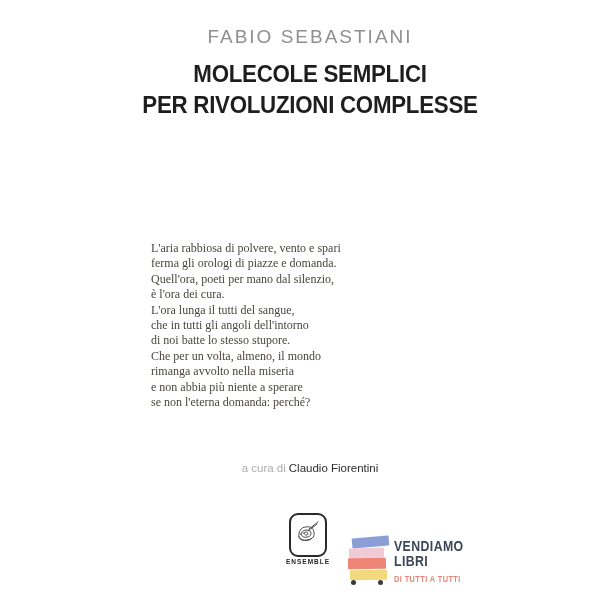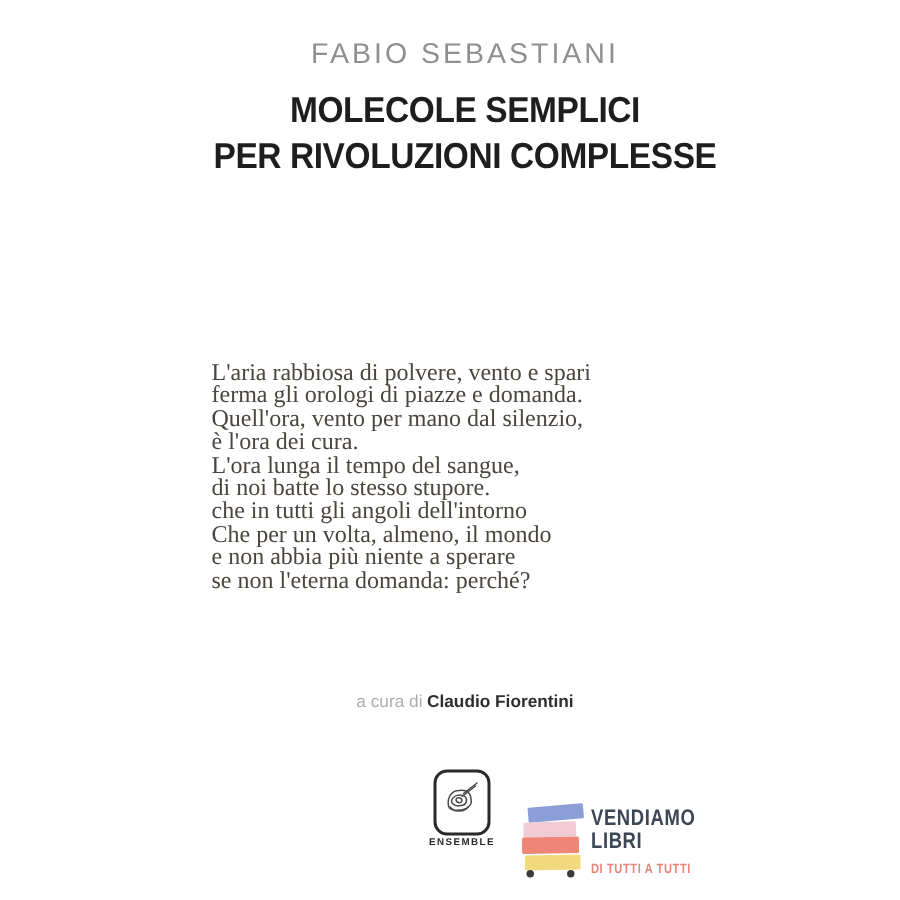--- a/index.html
+++ b/index.html
@@ -21,31 +21,31 @@
     position:absolute;left:10px;width:600px;
     text-align:center;
     font-size:24px;font-weight:700;color:#1e1e1e;
     letter-spacing:-0.3px;
     transform:scaleX(0.93);
   }
   .title.l1{top:60px;}
   .title.l2{top:91px;}
   
   .poem{
-    position:absolute;left:141px;top:241px;
+    position:absolute;left:151px;top:241px;
     font-family:"Liberation Serif","DejaVu Serif",serif;
-    font-size:16px;line-height:15.4px;
+    font-size:12px;line-height:15.4px;
     color:#4a463f;
   }
   
   .curator{
     position:absolute;top:462px;left:10px;width:600px;
     text-align:center;font-size:11.5px;color:#adadad;
   }
-  .curator b{color:#2e2e2e;font-weight:700;margin-left:3px;}
+  .curator b{color:#2e2e2e;font-weight:400;margin-left:3px;}
   
   .ens-box{
     position:absolute;left:289px;top:513px;
     width:34px;height:40px;
     border:2.5px solid #2a2a2a;border-radius:9px;
     display:flex;align-items:center;justify-content:center;
   }
   .ens-label{
     position:absolute;left:279px;top:558px;width:58px;
     text-align:center;
@@ -79,26 +79,27 @@
 
 <div id="cover">
 
   <div class="author">FABIO SEBASTIANI</div>
   <div class="title l1">MOLECOLE SEMPLICI</div>
   <div class="title l2">PER RIVOLUZIONI COMPLESSE</div>
 
   <div class="poem">
     <div>L'aria rabbiosa di polvere, vento e spari</div>
     <div>ferma gli orologi di piazze e domanda.</div>
-    <div>Quell'ora, vento per mano dal silenzio,</div>
+    <div>Quell'ora, poeti per mano dal silenzio,</div>
     <div>è l'ora dei cura.</div>
-    <div>L'ora lunga il tempo del sangue,</div>
+    <div>L'ora lunga il tutti del sangue,</div>
+    <div>che in tutti gli angoli dell'intorno</div>
     <div>di noi batte lo stesso stupore.</div>
-    <div>che in tutti gli angoli dell'intorno</div>
     <div>Che per un volta, almeno, il mondo</div>
+    <div>rimanga avvolto nella miseria</div>
     <div>e non abbia più niente a sperare</div>
     <div>se non l'eterna domanda: perché?</div>
   </div>
 
   <div class="curator">
     <span>a cura di</span><b>Claudio Fiorentini</b>
   </div>
 
   <div class="ens-box">
     <span>

